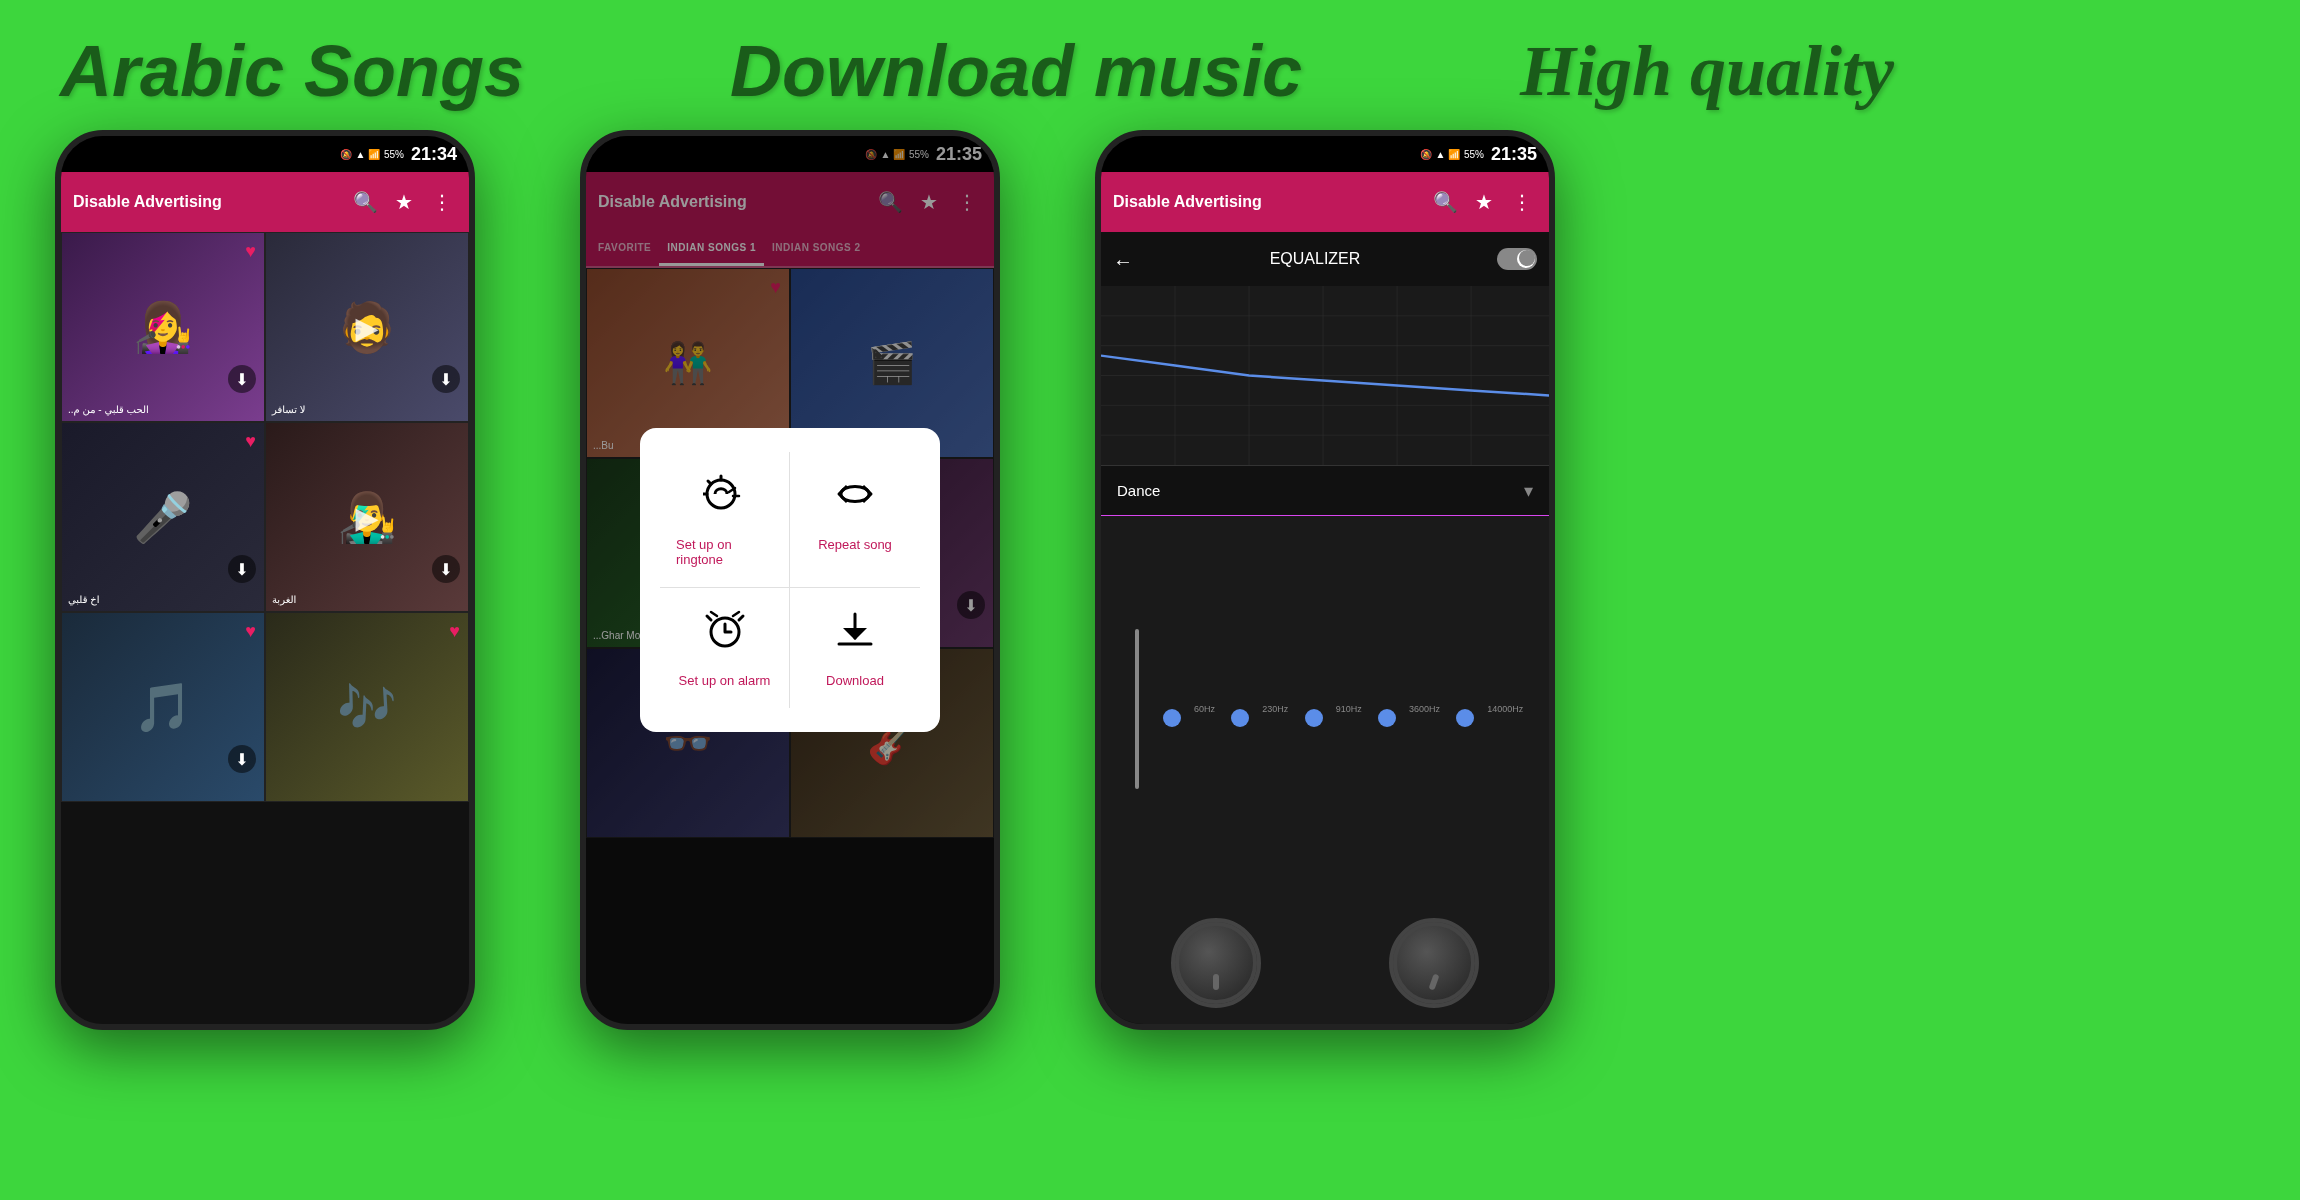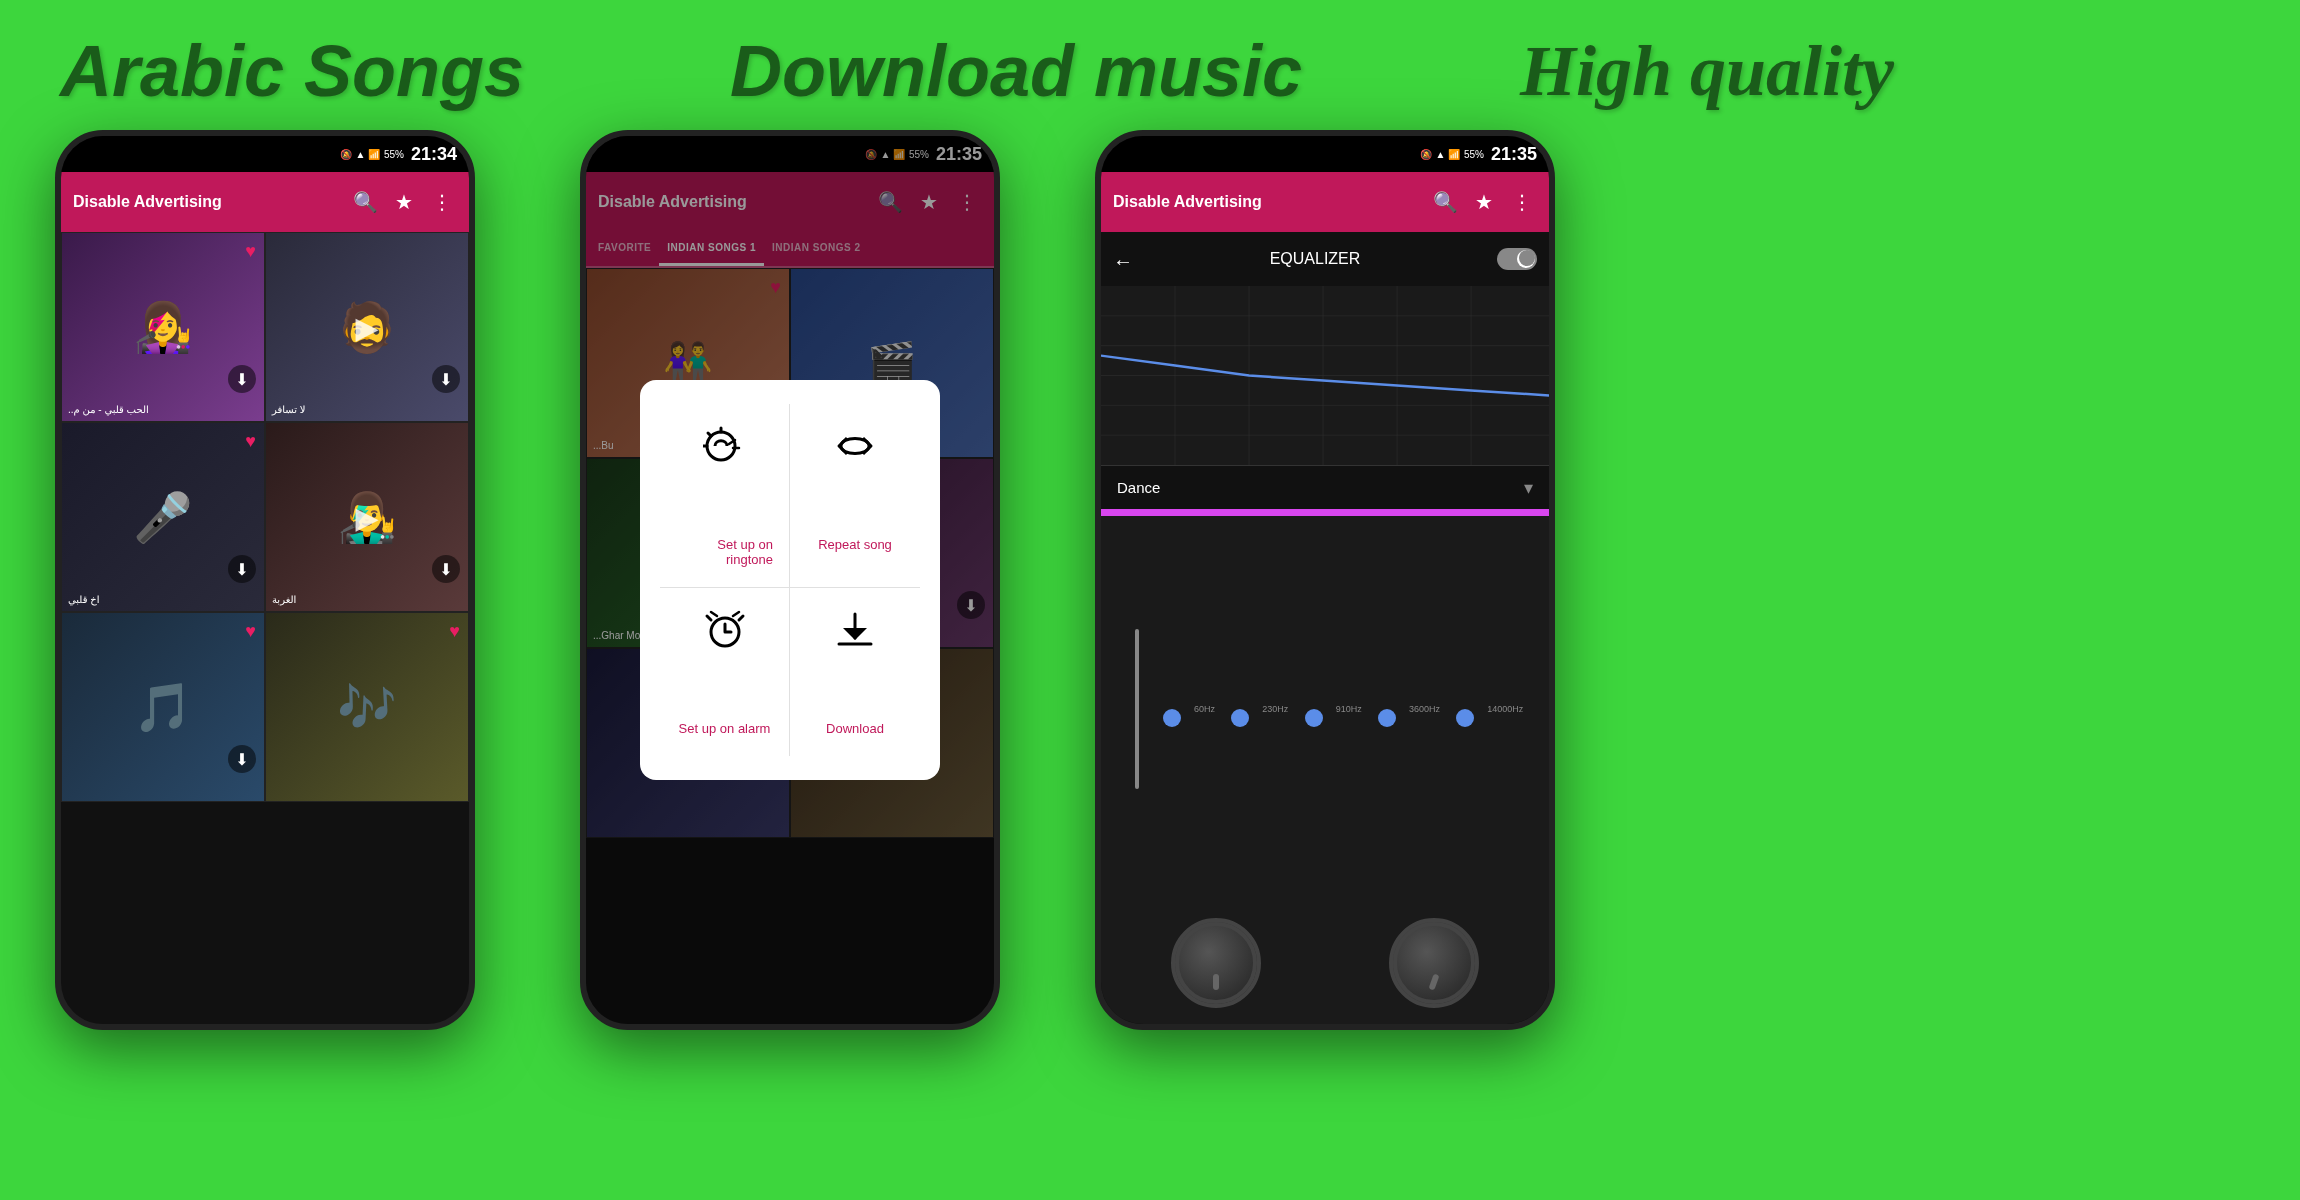--- a/index.html
+++ b/index.html
@@ -194,23 +194,22 @@
       gap: 12px;
       cursor: pointer;
     }
     .modal-item .modal-icon {
       font-size: 36px;
       color: #000;
     }
     .modal-item .modal-label {
       font-size: 13px;
       color: #c0185a;
-      text-align: right;
+      text-align: left;
       font-weight: 500;
-      margin-top: 48px;
     }
     .modal-divider-h {
       grid-column: 1 / -1;
       height: 1px;
       background: #e0e0e0;
     }
     .modal-divider-v {
       border-right: 1px solid #e0e0e0;
     }
 
@@ -270,21 +269,21 @@
       height: 100%;
     }
 
     .eq-preset {
       height: 50px;
       background: #111;
       display: flex;
       align-items: center;
       padding: 0 16px;
       justify-content: space-between;
-      border-bottom: 7px solid #d946ef;
+      border-bottom: 1px solid #d946ef;
     }
     .eq-preset .preset-label {
       color: #fff;
       font-size: 15px;
     }
     .eq-preset .chevron {
       color: #888;
       font-size: 18px;
     }
 

